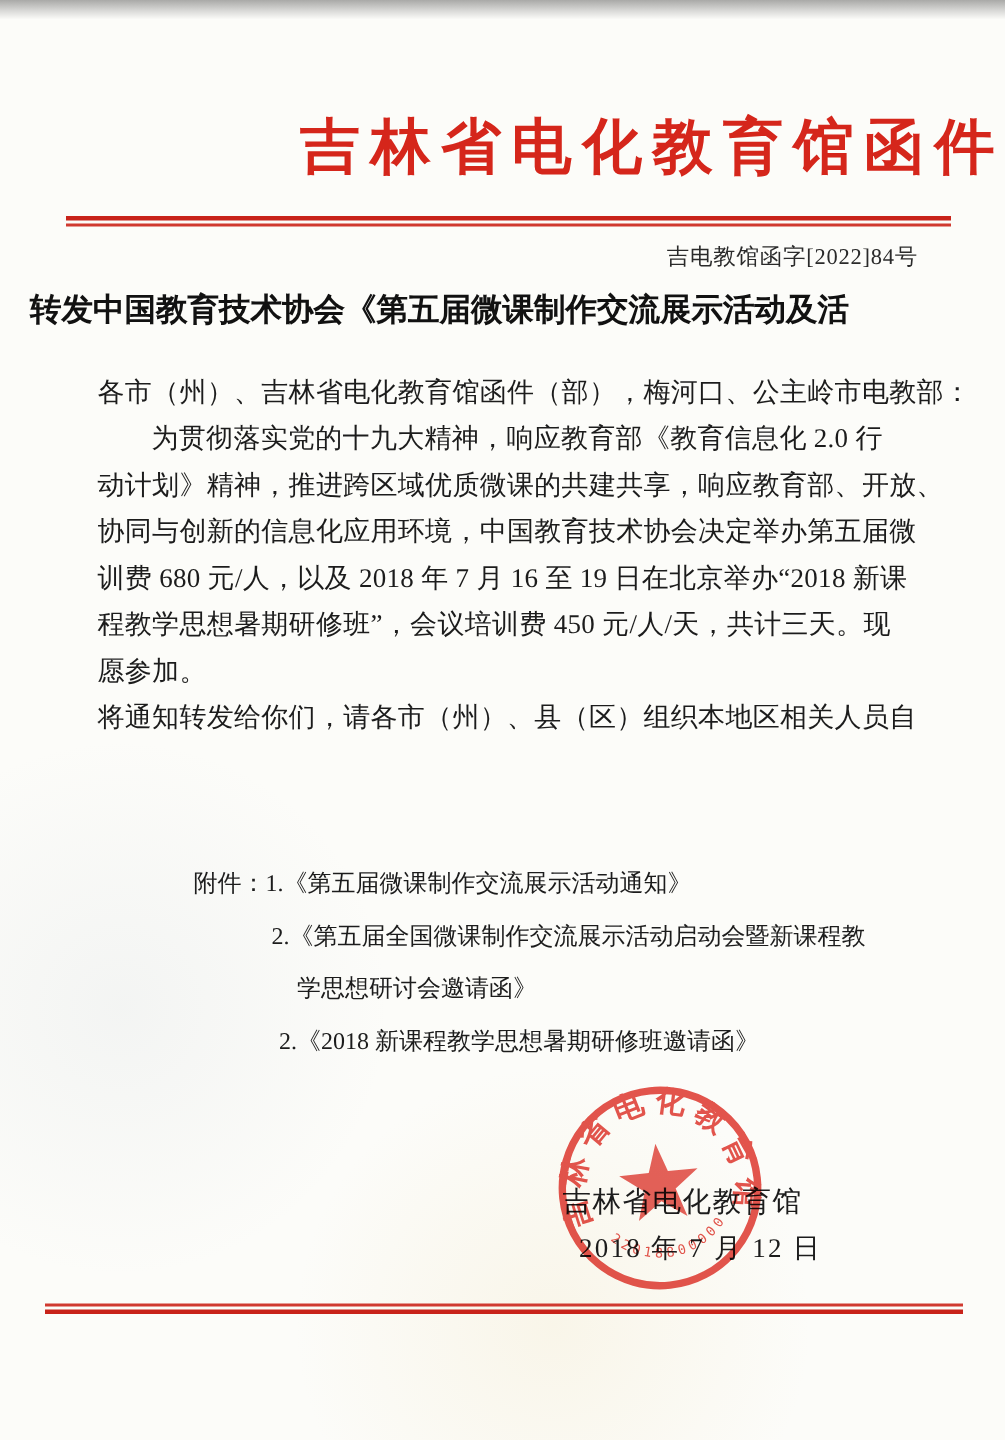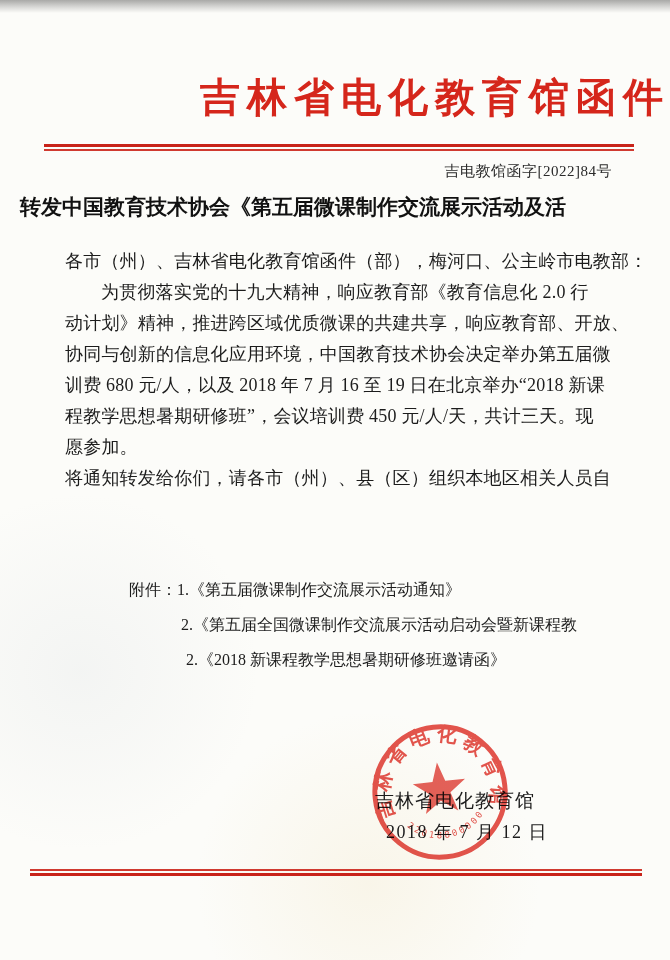--- a/index.html
+++ b/index.html
@@ -104,20 +104,21 @@
     <div class="body-line">协同与创新的信息化应用环境，中国教育技术协会决定举办第五届微</div>
     <div class="body-line">训费 680 元/人，以及 2018 年 7 月 16 至 19 日在北京举办“2018 新课</div>
     <div class="body-line">程教学思想暑期研修班”，会议培训费 450 元/人/天，共计三天。现</div>
     <div class="body-line">愿参加。</div>
     <div class="body-line">将通知转发给你们，请各市（州）、县（区）组织本地区相关人员自</div>
   </div>
 
   <div class="attachments">
     <div class="att-line att-1">附件：1.《第五届微课制作交流展示活动通知》</div>
     <div class="att-line att-2">2.《第五届全国微课制作交流展示活动启动会暨新课程教</div>
+    <div class="att-line att-3">学思想研讨会邀请函》</div>
     <div class="att-line att-4">2.《2018 新课程教学思想暑期研修班邀请函》</div>
   </div>
 
   <div class="sig-org">吉林省电化教育馆</div>
   <div class="sig-date">2018 年 7 月 12 日</div>
 
   <svg class="seal" viewBox="0 0 150 150" aria-hidden="true">
     <circle cx="75" cy="75" r="66" fill="none" stroke="#e2423a" stroke-width="5"></circle>
     <polygon points="75,45 81.5,64.1 101.6,64.3 85.5,76.4 91.5,95.7 75,84 58.5,95.7 64.5,76.4 48.4,64.3 68.5,64.1" fill="#e2423a" fill-opacity="0.92"></polygon>
     <path id="sealArcTop" d="M 27.9,97 A 52,52 0 1 1 122.1,97" fill="none"></path>

